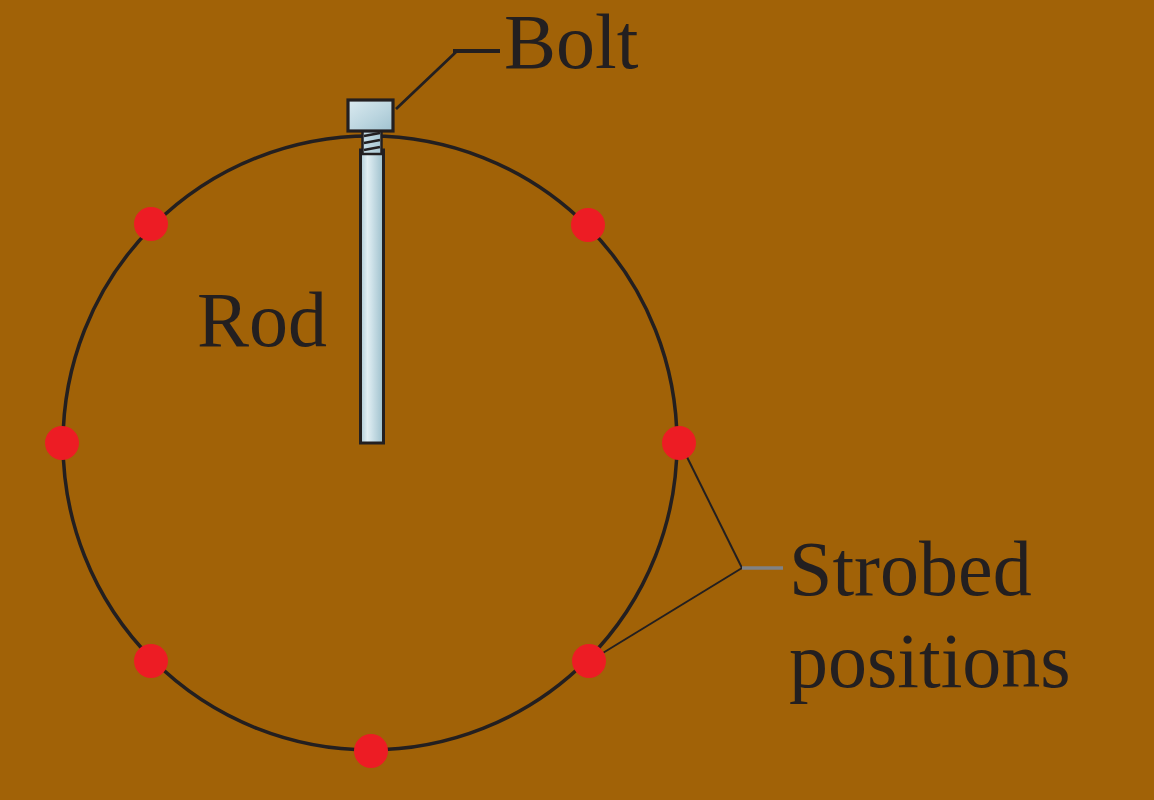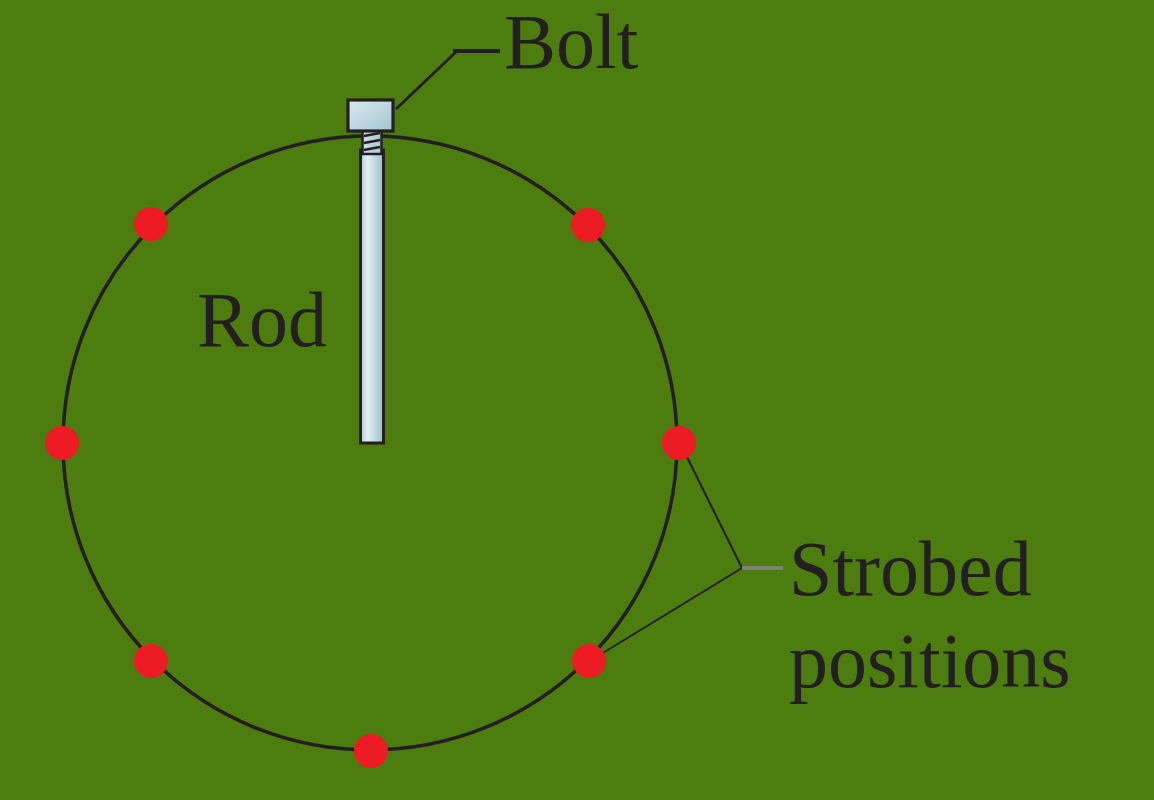--- a/index.html
+++ b/index.html
@@ -4,21 +4,21 @@
 <style>
   html, body {
     margin: 0;
     padding: 0;
     background: #ffffff;
   }
   .canvas {
     position: relative;
     width: 1154px;
     height: 800px;
-    background: #4d7c0f;
+    background: #a16207;
     overflow: hidden;
   }
   svg { display: block; }
   .fig-label {
     font-family: "Liberation Serif", "DejaVu Serif", serif;
     font-size: 78px;
     fill: #231f20;
   }
 </style>
 </head>

